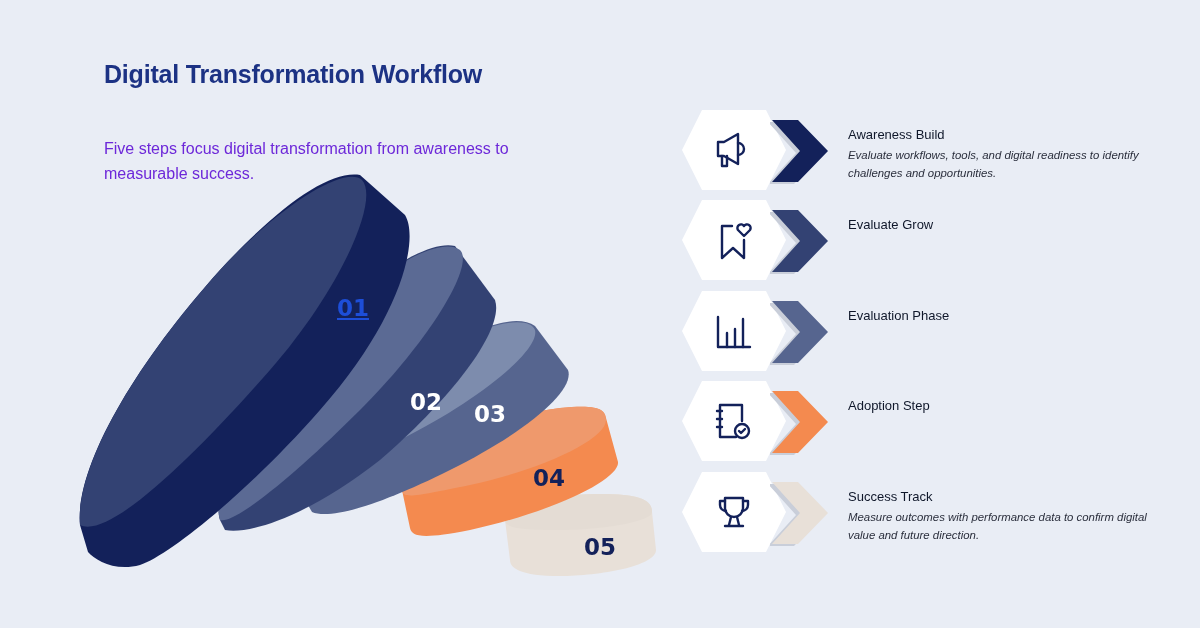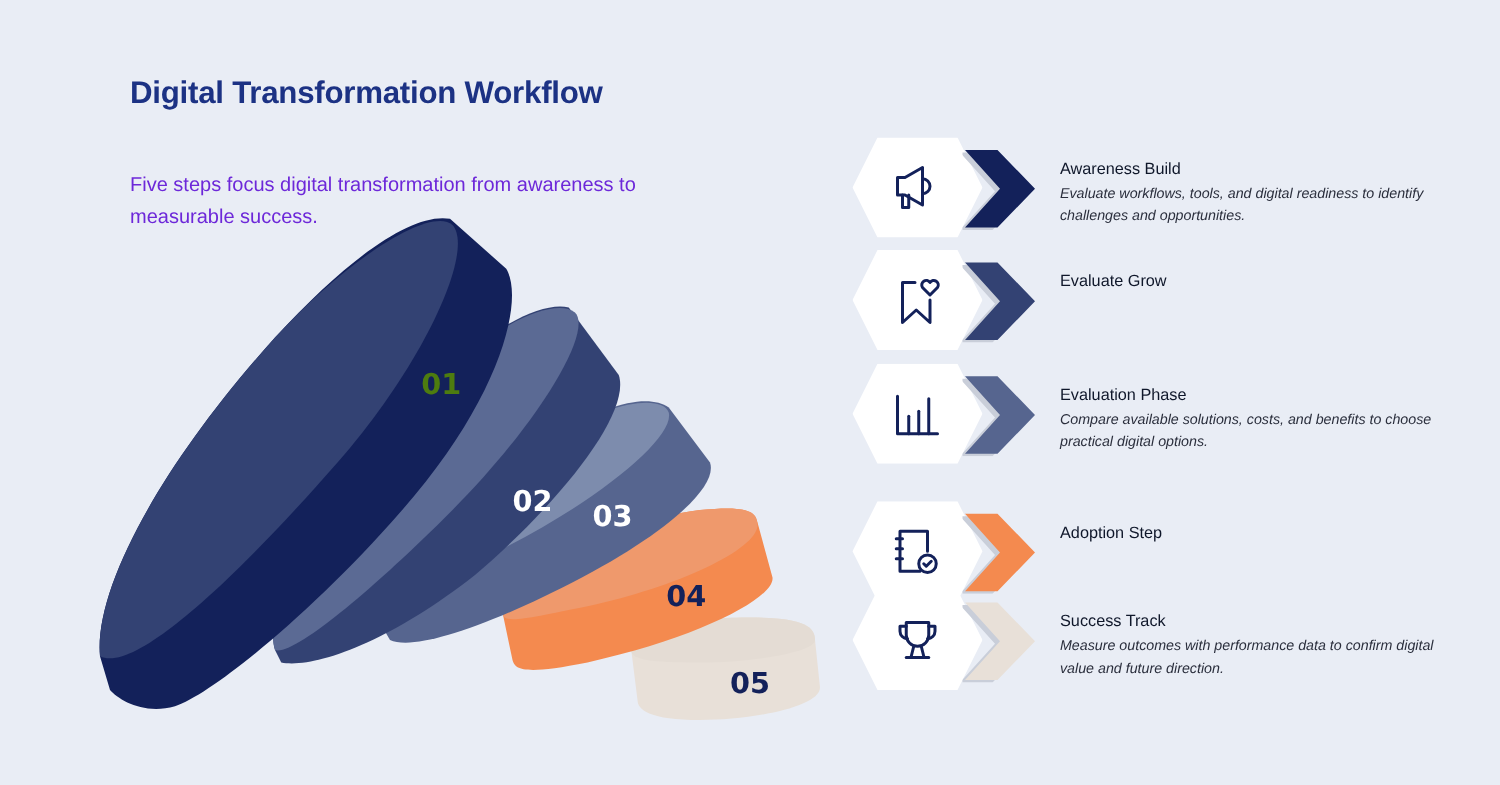--- a/index.html
+++ b/index.html
@@ -43,21 +43,21 @@
     <path d="M220 520 C210 490 250 400 330 320 C380 270 430 240 455 246 L495 300 C505 330 450 400 380 460 C310 515 250 535 225 530 Z" fill="#334273"></path>
     <path d="M220 520 C210 490 250 400 330 320 C380 270 440 235 460 250 C475 265 430 340 360 410 C300 470 235 525 220 520 Z" fill="#5b6a94"></path>
   </g>
 
   <g>
     <path d="M80 525 C75 470 130 370 220 270 C280 205 330 170 360 175 L405 215 C420 240 400 320 320 410 C250 490 170 555 140 565 C115 572 95 560 88 552 Z" fill="#13215a"></path>
     <path d="M80 525 C75 470 130 370 220 270 C280 205 345 165 362 180 C380 200 340 290 270 370 C200 450 110 540 80 525 Z" fill="#334273"></path>
   </g>
 </svg>
 
-<div class="disc-num" style="left:337px; top:295px; color:#4d7c0f;">01</div>
+<div class="disc-num" style="left:337px; top:295px; color:#1d4ed8;text-decoration:underline;">01</div>
 <div class="disc-num" style="left:410px; top:341px; color:#ffffff;margin-top:48px;">02</div>
 <div class="disc-num" style="left:474px; top:401px; color:#ffffff;">03</div>
 <div class="disc-num" style="left:533px; top:465px; color:#13215a;">04</div>
 <div class="disc-num" style="left:584px; top:534px; color:#13215a;">05</div>
 
 <div class="step" style="top:110px;">
   <svg class="hex" viewBox="0 0 104 80">
       <polygon points="20,0 84,0 104,40 84,80 20,80 0,40" fill="#ffffff"></polygon>
     </svg>
   <svg class="chev" viewBox="0 0 62 66">
@@ -96,24 +96,23 @@
       <polygon points="2,2 28,2 58,33 28,64 2,64 30,33" fill="#c9ced9" transform="translate(-4,2)"></polygon>
       <polygon points="2,2 28,2 58,33 28,64 2,64 30,33" fill="#56658f"></polygon>
     </svg>
   <svg class="icon" viewBox="0 0 44 44" fill="none" stroke="#13215a" stroke-width="2.4" stroke-linejoin="round" stroke-linecap="round">
     <path d="M6 8 v30 h32"></path>
       <path d="M15 38 v-14"></path>
       <path d="M23 38 v-18"></path>
       <path d="M31 38 v-28"></path>
   </svg>
   <div class="step-title">Evaluation Phase</div>
-  <div class="step-desc">Compare available solutions, costs, and benefits to choose practical digital options.</div>
 </div>
 
-<div class="step" style="top:401px;">
+<div class="step" style="top:381px;">
   <svg class="hex" viewBox="0 0 104 80">
       <polygon points="20,0 84,0 104,40 84,80 20,80 0,40" fill="#ffffff"></polygon>
     </svg>
   <svg class="chev" viewBox="0 0 62 66">
       <polygon points="2,2 28,2 58,33 28,64 2,64 30,33" fill="#c9ced9" transform="translate(-4,2)"></polygon>
       <polygon points="2,2 28,2 58,33 28,64 2,64 30,33" fill="#f48a4f"></polygon>
     </svg>
   <svg class="icon" viewBox="0 0 44 44" fill="none" stroke="#13215a" stroke-width="2.4" stroke-linejoin="round" stroke-linecap="round">
     <path d="M24 38 h-16 v-32 h22 v16"></path>
       <path d="M5 12 h5 M5 20 h5 M5 28 h5"></path>

